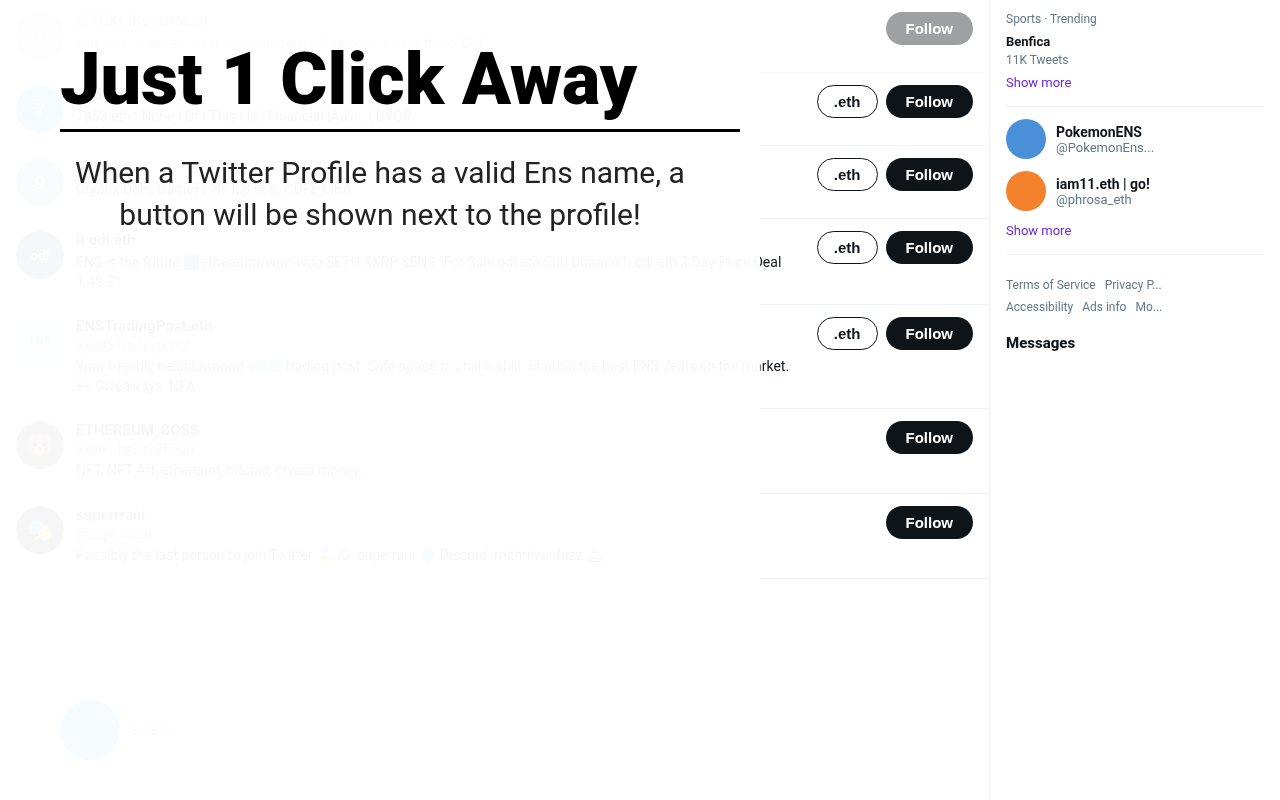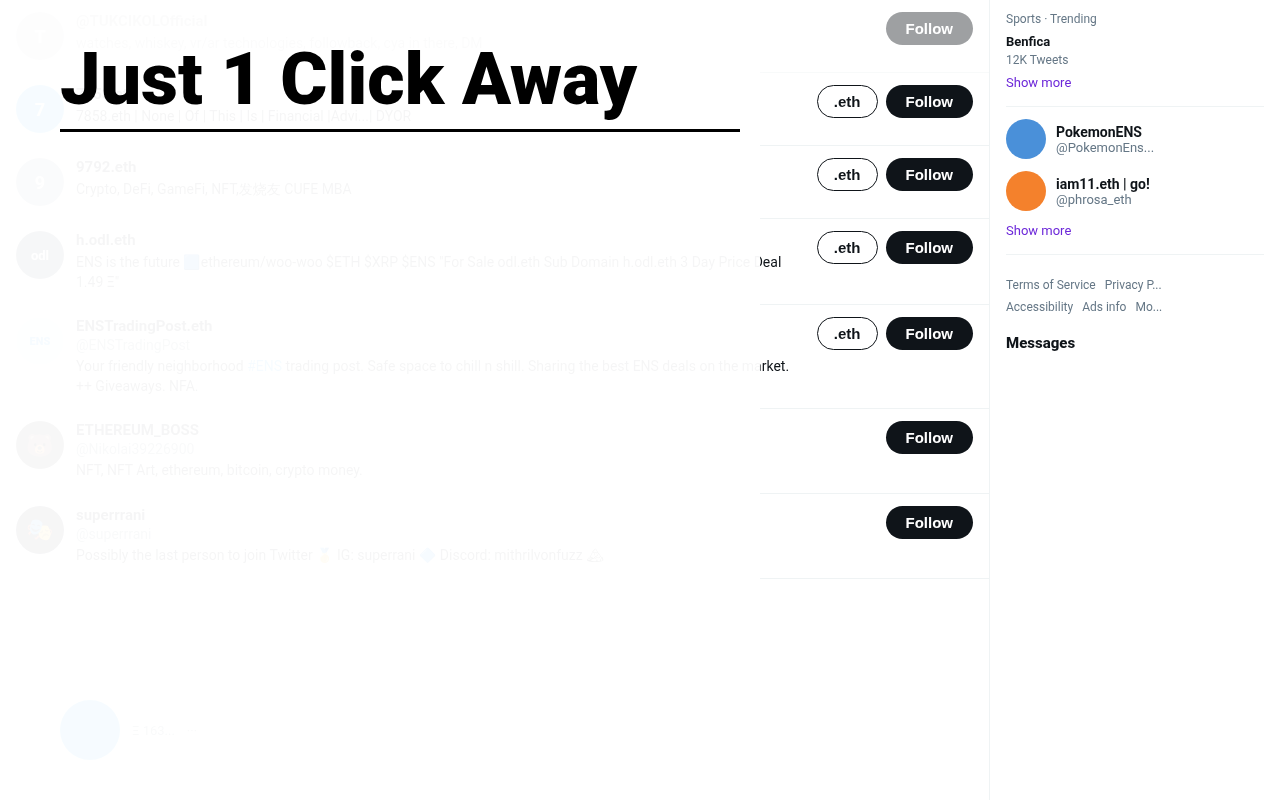--- a/index.html
+++ b/index.html
@@ -400,21 +400,21 @@
       <span class="bottom-count">Ξ 163...</span>
       <span class="bottom-more">···</span>
     </div>
   </div>
 
   <div class="right-sidebar">
 
     <div class="sidebar-section">
       <div class="sidebar-meta">Sports · Trending</div>
       <div class="sidebar-subtitle">Benfica</div>
-      <div class="sidebar-meta">12K Tweets</div>
+      <div class="sidebar-meta">11K Tweets</div>
       <div class="sidebar-link">Show more</div>
     </div>
 
     <div class="sidebar-divider"></div>
 
     <div class="sidebar-section">
 
       <div class="who-to-follow-item">
         <div class="wf-avatar wf-avatar-blue" style="background:#4a90d9;"></div>
         <div class="wf-info">
@@ -448,13 +448,14 @@
     </div>
 
     <div class="messages-title">Messages</div>
 
   </div>
 </div>
 
 <div class="overlay-panel">
   <div class="overlay-title">Just 1 Click Away</div>
   <div class="overlay-divider"></div>
+  <div class="overlay-description">When a Twitter Profile has a valid Ens name, a button will be shown next to the profile!</div>
 </div>
 
 </body></html>

